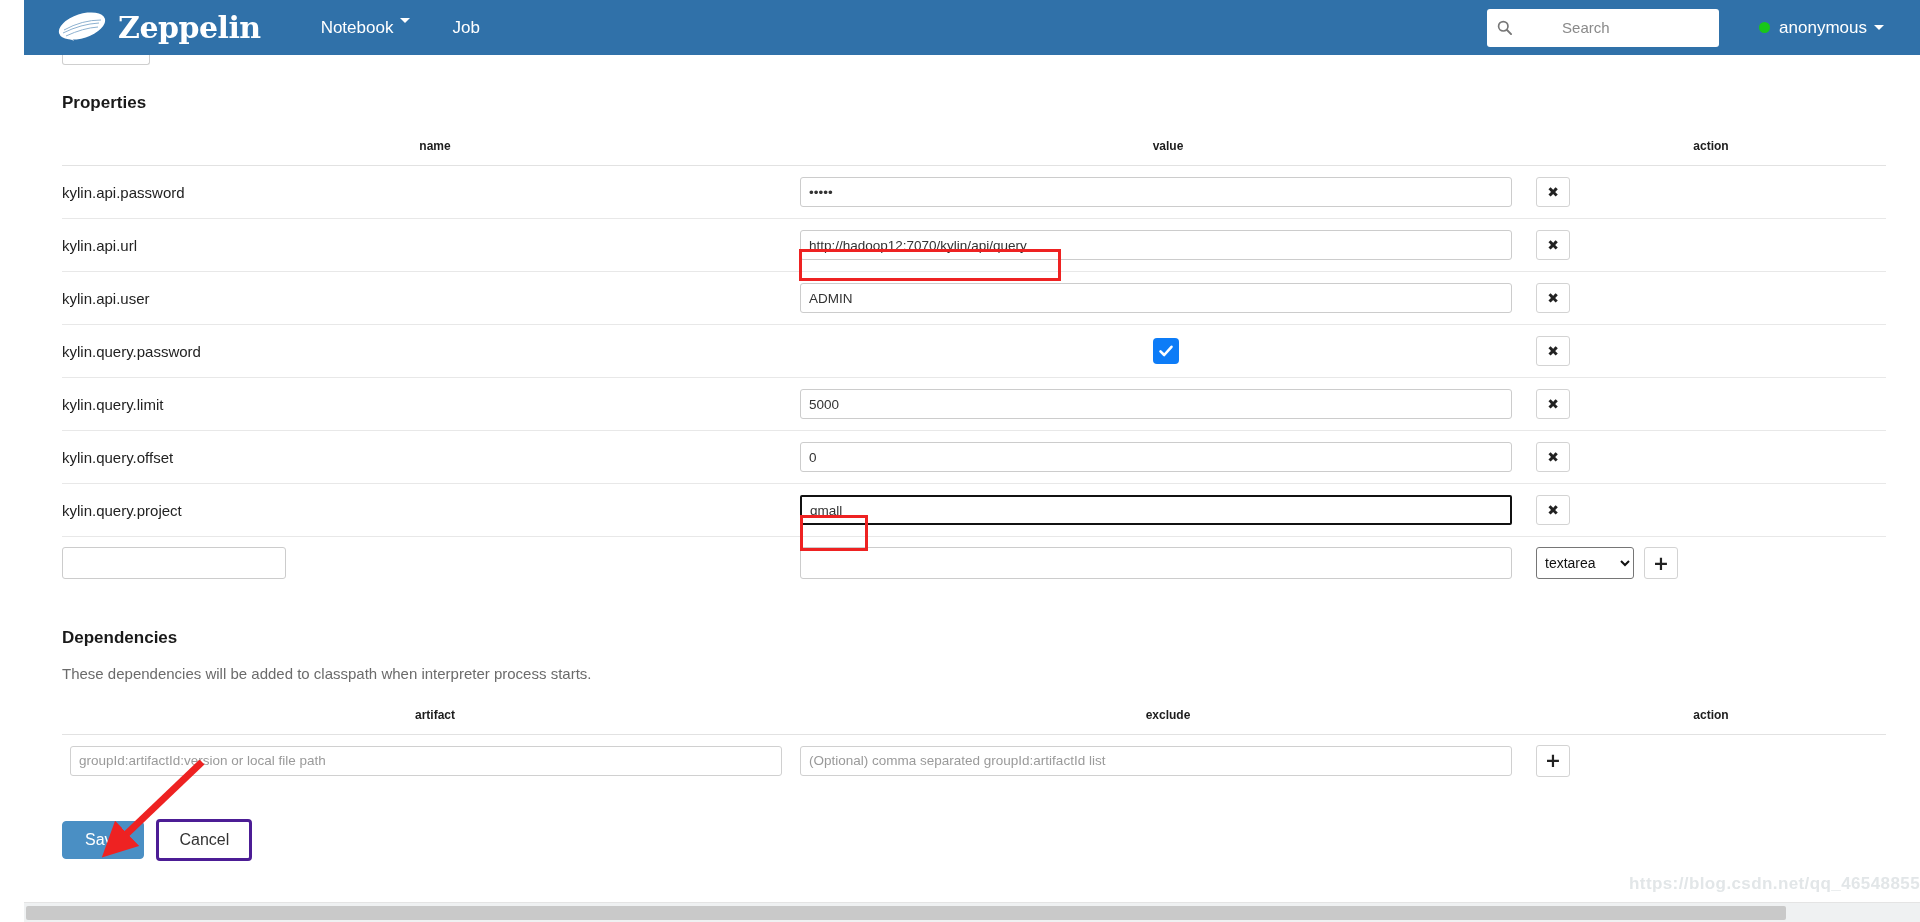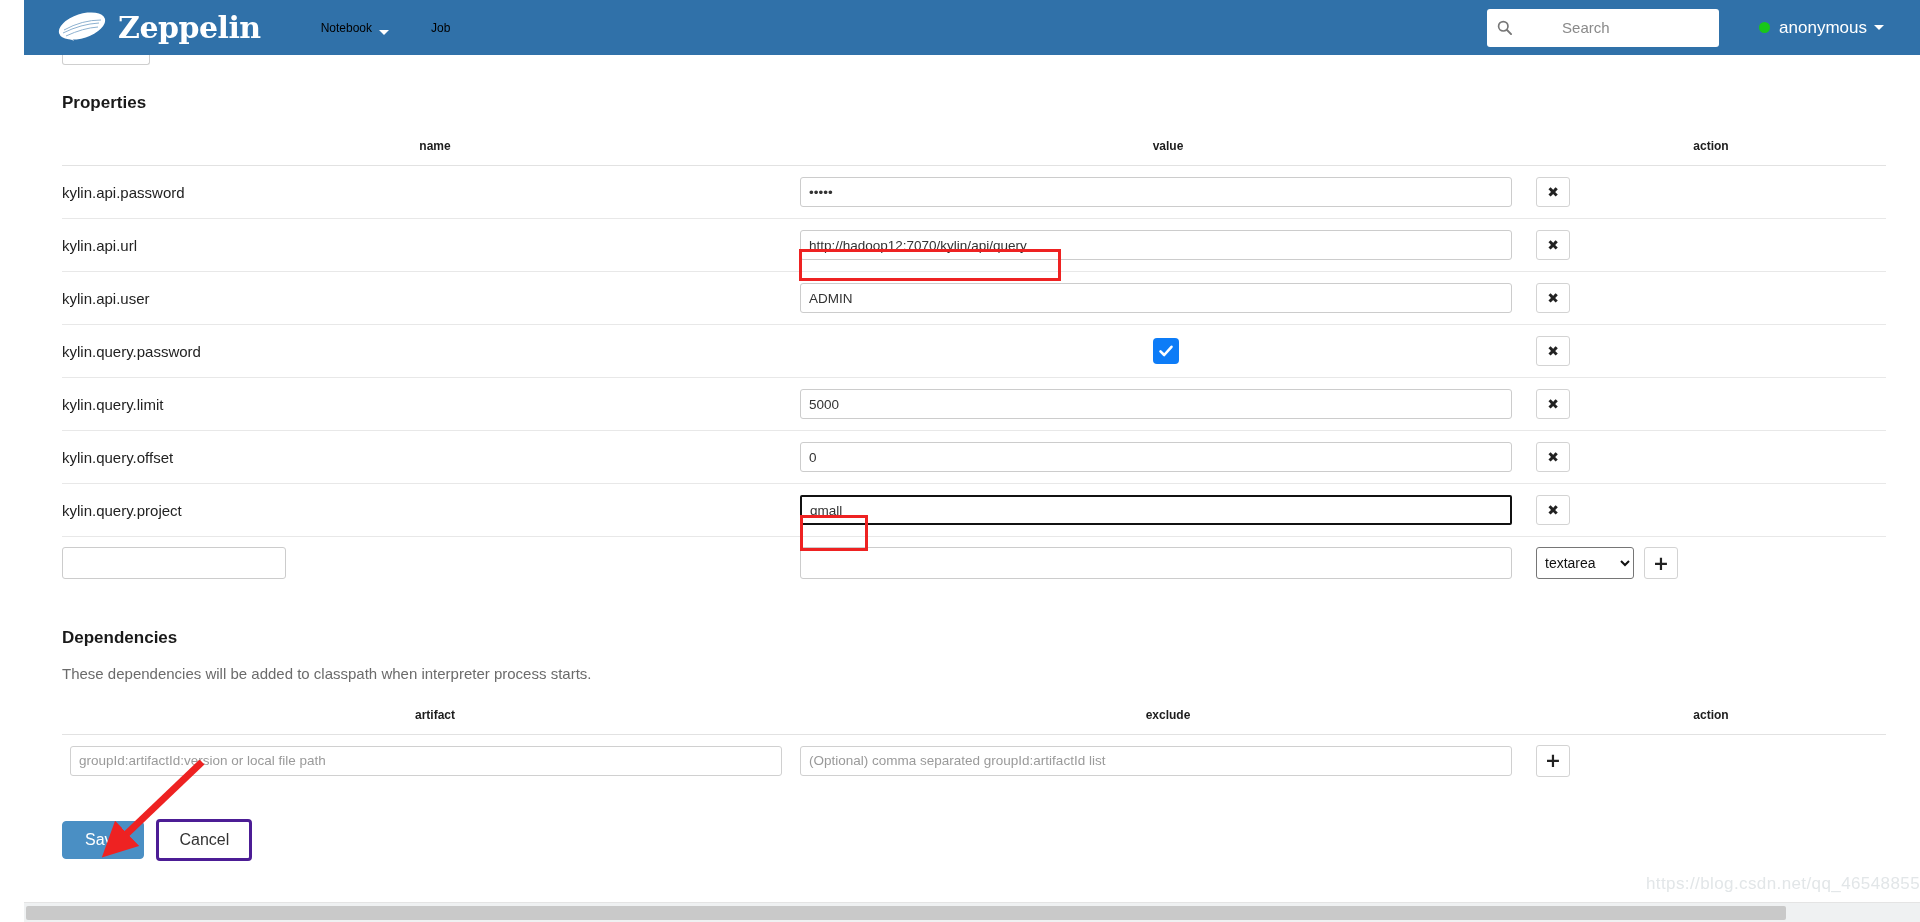--- a/index.html
+++ b/index.html
@@ -33,25 +33,25 @@
   .brand-text {
     color: #ffffff;
     font-family: "DejaVu Serif", serif;
     font-weight: bold;
     font-size: 30px;
     letter-spacing: -0.5px;
     margin-left: 8px;
   }
   .nav-links { display: flex; align-items: center; margin-left: 60px; }
   .nav-item {
-    color: #000000;
-    font-size: 12px;
+    color: #ffffff;
+    font-size: 17px;
     margin-right: 42px;
     cursor: pointer;
-    display: flex; align-items: flex-end;
+    display: flex; align-items: flex-start;
     white-space: nowrap;
   }
   .caret {
     display: inline-block;
     width: 0; height: 0;
     margin-left: 7px;
     border-left: 5px solid transparent;
     border-right: 5px solid transparent;
     border-top: 5px solid #ffffff;
   }
@@ -326,20 +326,21 @@
 
   .watermark {
     position: absolute;
     right: 24px; bottom: 28px;
     font-size: 17px;
     color: #e2e6e8;
     letter-spacing: 0.4px;
     z-index: 35;
     white-space: nowrap;
     font-family: "Liberation Sans", sans-serif;
+    font-weight: bold;
   }
 </style>
 </head>
 <body>
 
 <div id="page">
 
   <div class="navbar">
     <div class="brand">
       <span>

